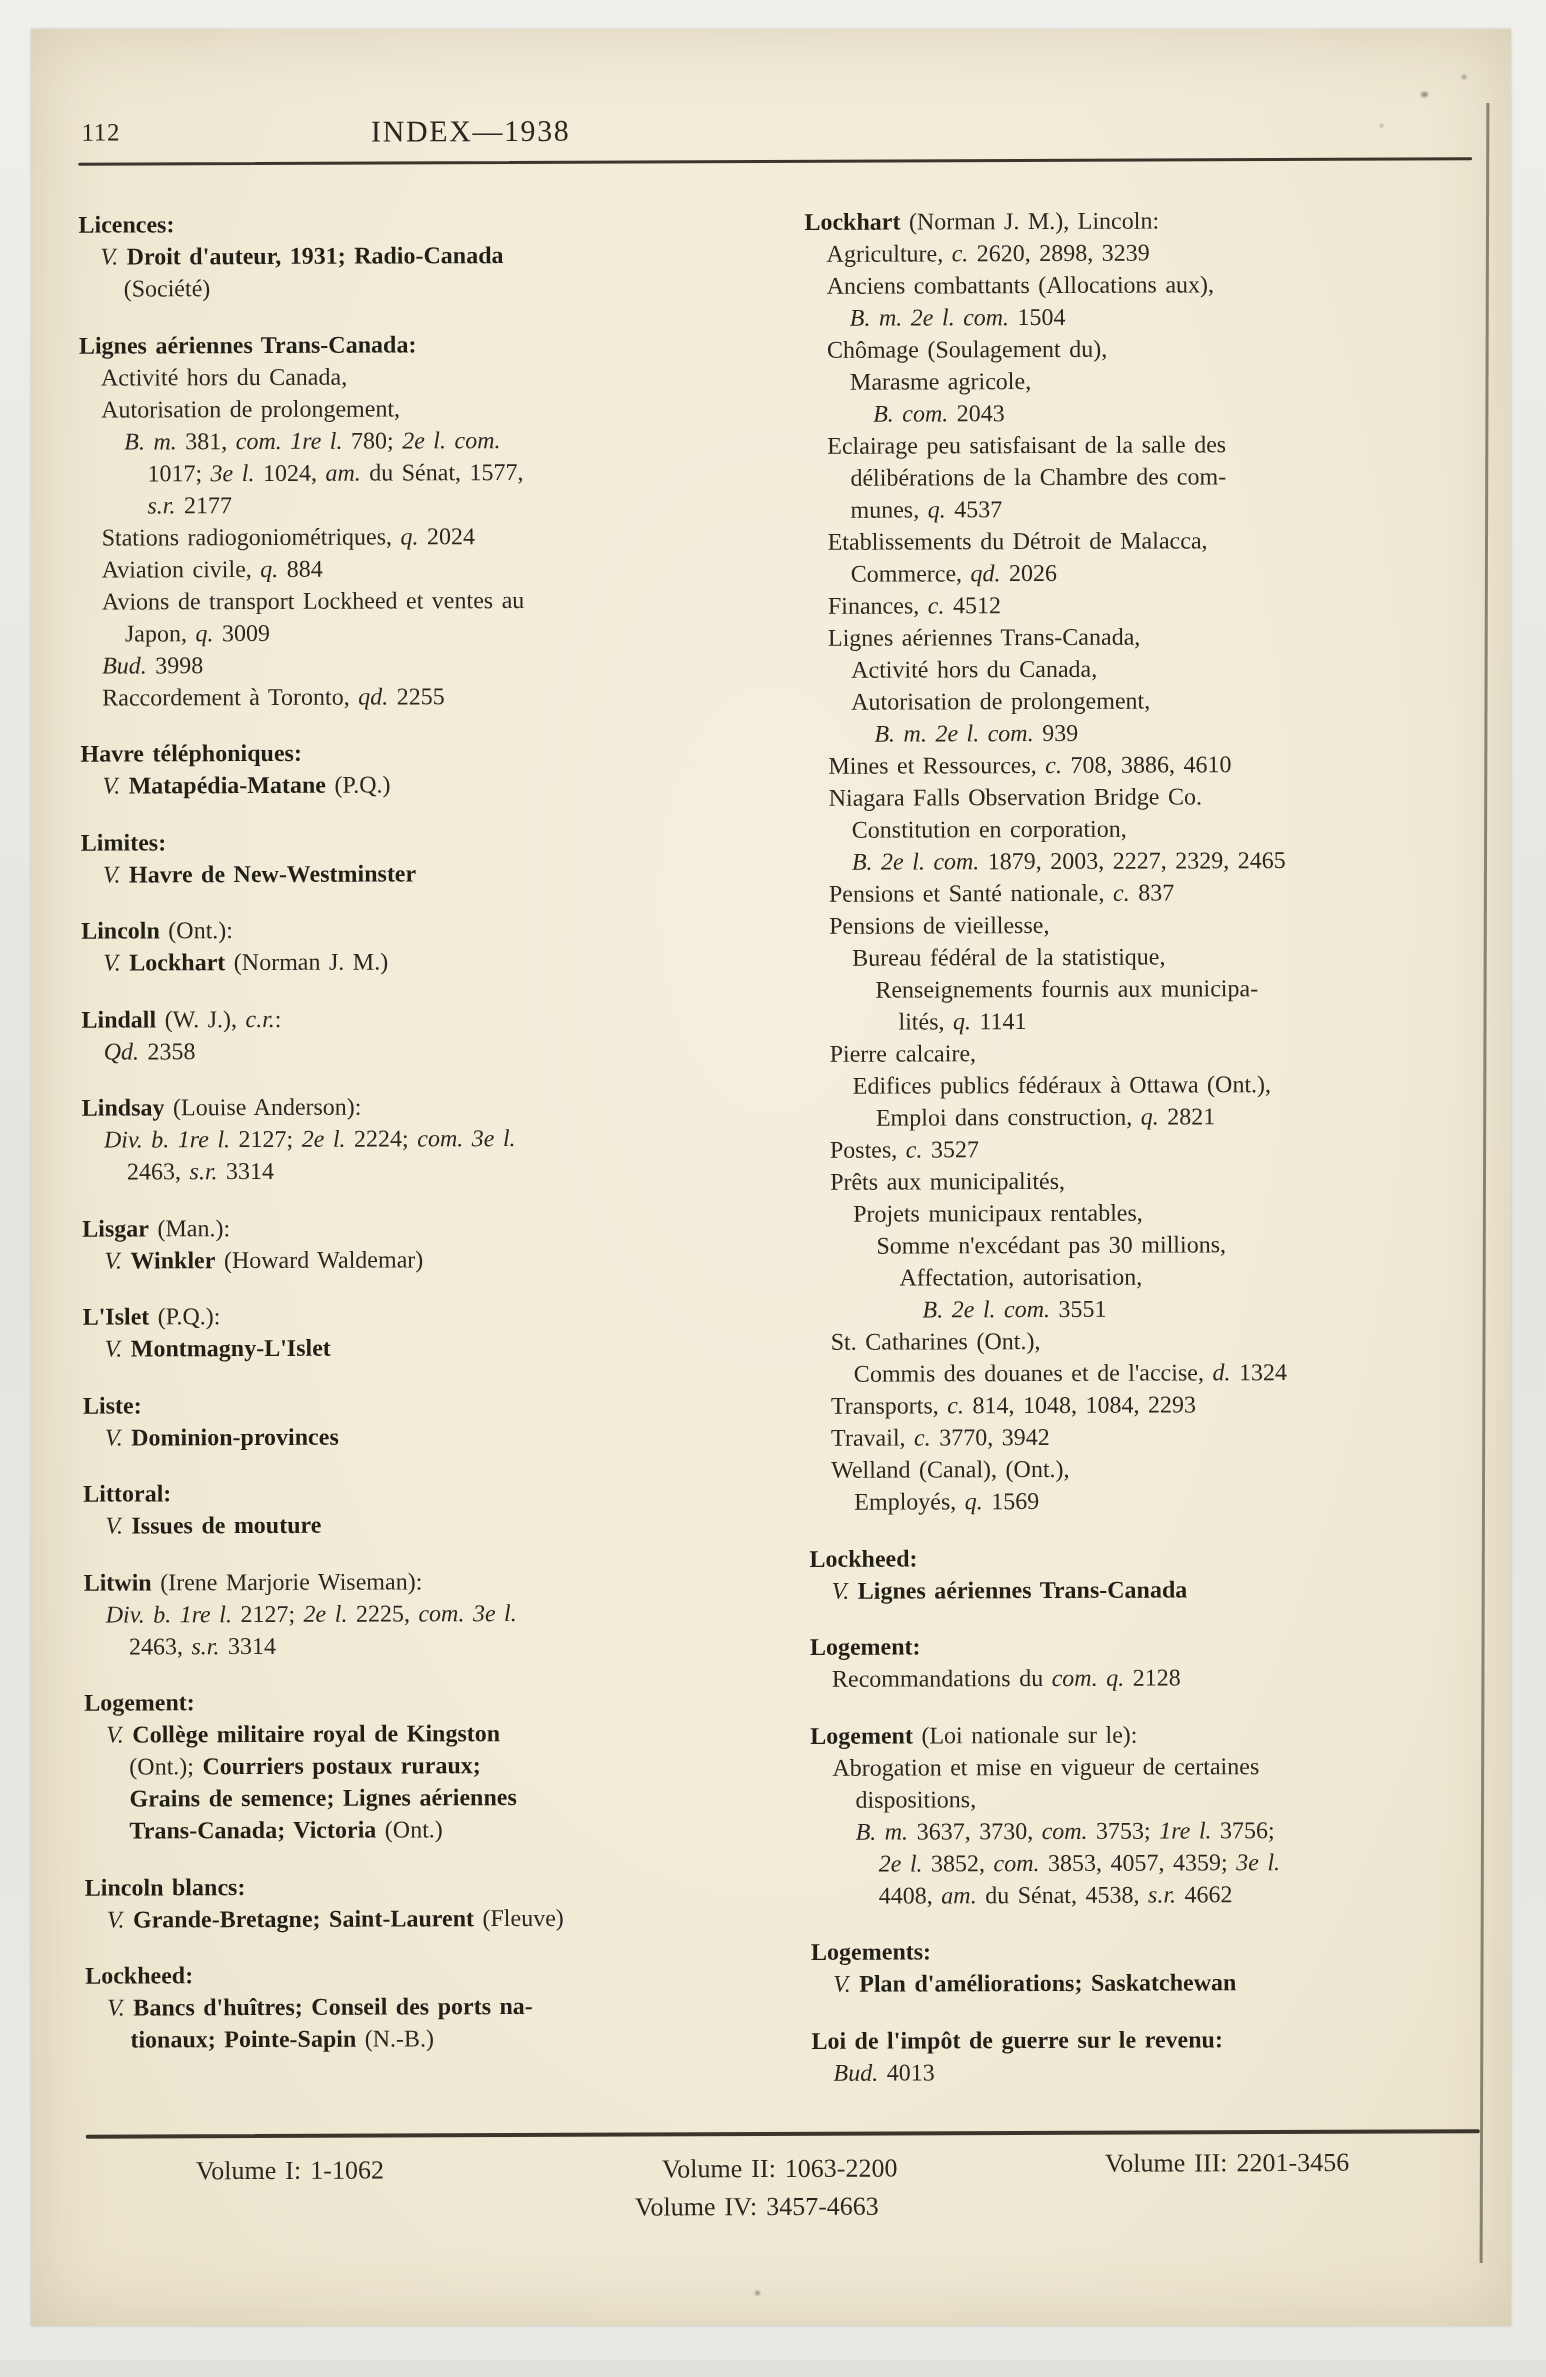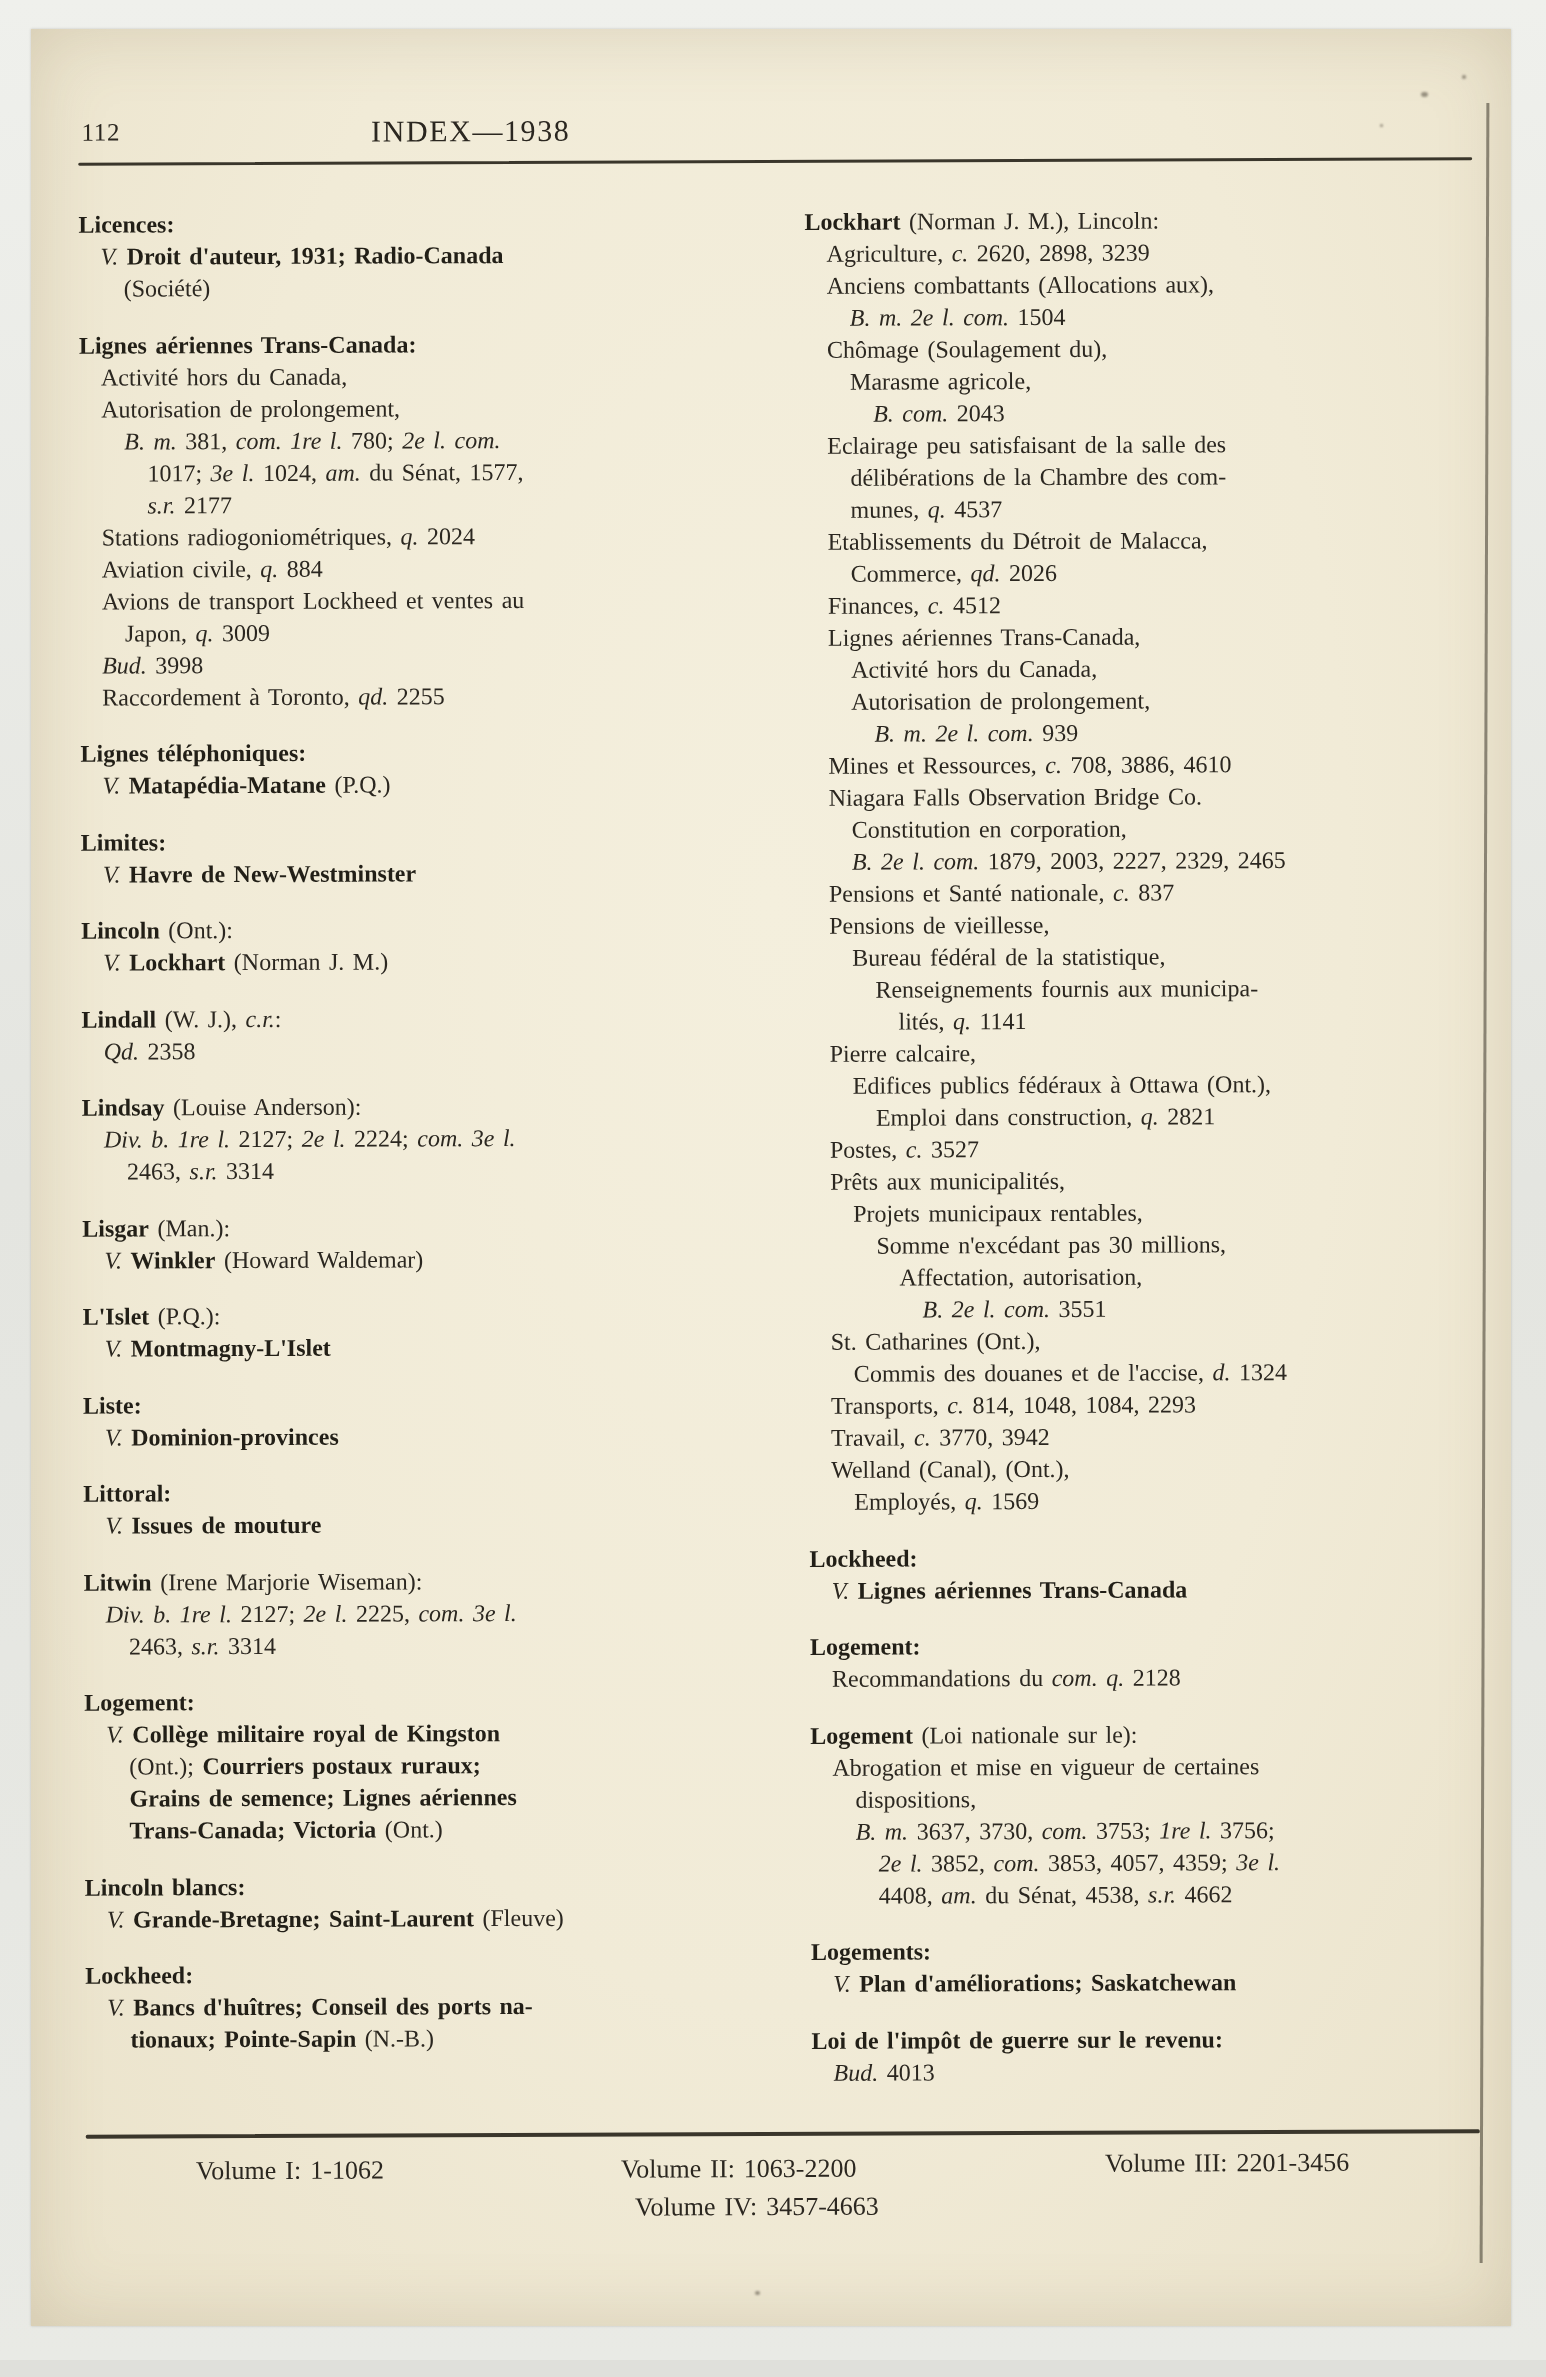--- a/index.html
+++ b/index.html
@@ -55,21 +55,21 @@
   .line.i1 { padding-left: 22px; }
   .line.i2 { padding-left: 45px; }
   .line.i3 { padding-left: 68px; }
   .line.i4 { padding-left: 91px; }
   .line.i5 { padding-left: 114px; }
   b { font-weight: bold; color: #221f17; }
   i { font-style: italic; }
 
   .vol { position: absolute; font-weight: normal; font-size: 26px; }
   .vol1 { left: 110px;  top: 2039px; }
-  .vol2 { left: 535px;  top: 2039px; }
+  .vol2 { left: 576px;  top: 2039px; }
   .vol3 { left: 1011px; top: 2035px; margin-left: 8px; }
   .vol4 { left: 549px;  top: 2077px; }
 </style>
 </head>
 <body>
 
 <div class="scan">
   <div class="paper"></div>
   <div class="page-edge"></div>
   <div class="speck s1"></div>
@@ -98,21 +98,21 @@
           <div class="line i3">1017; <i>3e l.</i> 1024, <i>am.</i> du Sénat, 1577,</div>
           <div class="line i3"><i>s.r.</i> 2177</div>
           <div class="line i1">Stations radiogoniométriques, <i>q.</i> 2024</div>
           <div class="line i1">Aviation civile, <i>q.</i> 884</div>
           <div class="line i1">Avions de transport Lockheed et ventes au</div>
           <div class="line i2">Japon, <i>q.</i> 3009</div>
           <div class="line i1"><i>Bud.</i> 3998</div>
           <div class="line i1">Raccordement à Toronto, <i>qd.</i> 2255</div>
         </div>
         <div class="entry">
-          <div class="line i0"><b>Lignes téléphoniques:</b></div>
+          <div class="line i0"><b>Havre téléphoniques:</b></div>
           <div class="line i1"><i>V.</i> <b>Matapédia-Matane</b> (P.Q.)</div>
         </div>
         <div class="entry">
           <div class="line i0"><b>Limites:</b></div>
           <div class="line i1"><i>V.</i> <b>Havre de New-Westminster</b></div>
         </div>
         <div class="entry">
           <div class="line i0"><b>Lincoln</b> (Ont.):</div>
           <div class="line i1"><i>V.</i> <b>Lockhart</b> (Norman J. M.)</div>
         </div>

